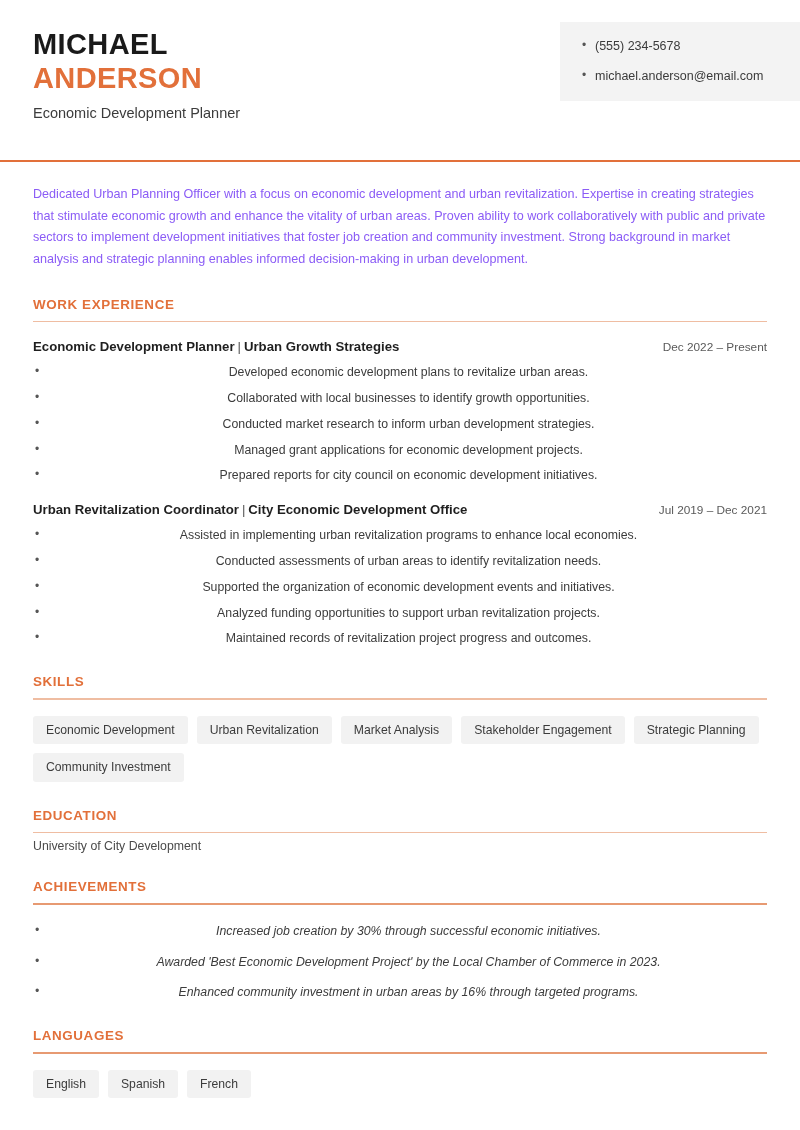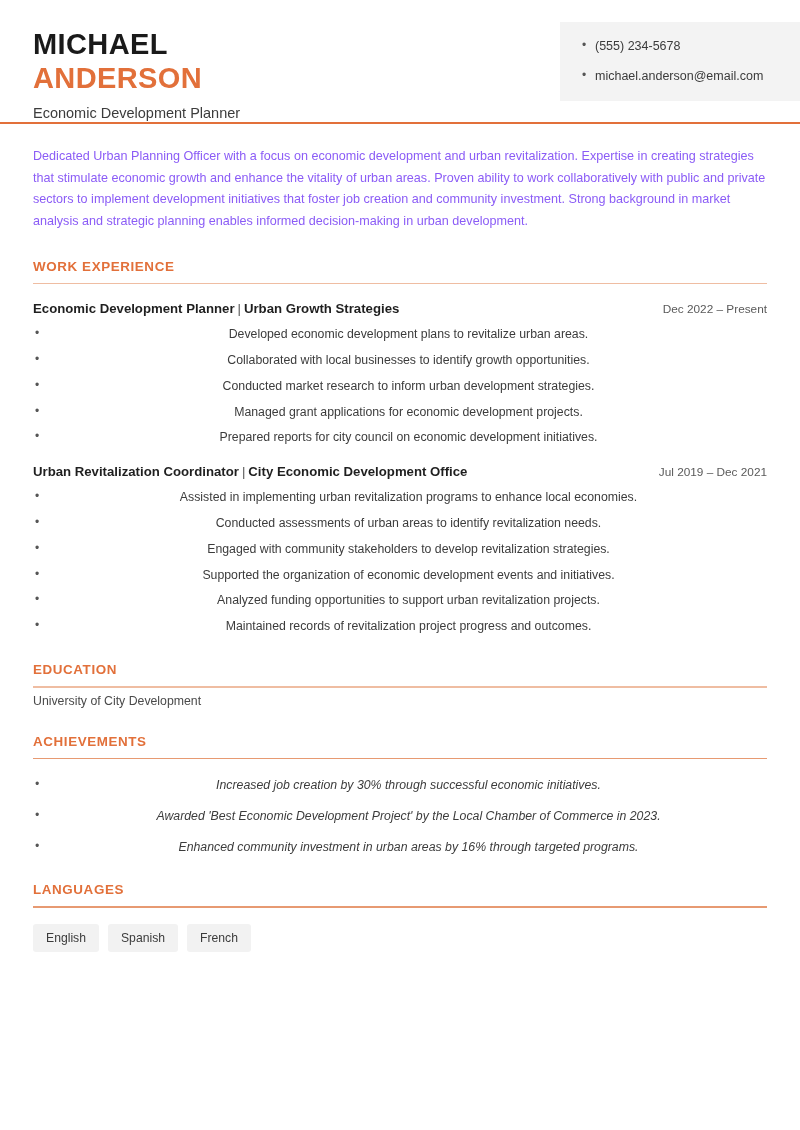--- a/index.html
+++ b/index.html
@@ -23,21 +23,21 @@
     background: #ffffff;
     overflow: hidden;
   }
 
   
   .header {
     display: flex;
     align-items: flex-start;
     justify-content: space-between;
     padding: 22px 0 0 0;
-    height: 122px;
+    height: 160px;
   }
 
   .identity {
     padding-left: 33px;
     padding-top: 6px;
   }
 
   .name-line {
     font-size: 29px;
     font-weight: bold;
@@ -268,28 +268,39 @@
       <div class="entry">
         <div class="entry-head">
           <div class="entry-title">
             <span>Urban Revitalization Coordinator</span><span class="entry-sep">|</span><span>City Economic Development Office</span>
           </div>
           <div class="entry-date">Jul 2019 – Dec 2021</div>
         </div>
         <ul class="bullets">
           <li class="bullet">Assisted in implementing urban revitalization programs to enhance local economies.</li>
           <li class="bullet">Conducted assessments of urban areas to identify revitalization needs.</li>
-          <li class="bullet">Engaged with community stakeholders to develop revitalization strategies.</li>
           <li class="bullet">Supported the organization of economic development events and initiatives.</li>
           <li class="bullet">Analyzed funding opportunities to support urban revitalization projects.</li>
           <li class="bullet">Maintained records of revitalization project progress and outcomes.</li>
         </ul>
       </div>
     </div>
 
+    <div class="section">
+      <div class="section-title">SKILLS</div>
+      <div class="section-rule"></div>
+      <div class="pill-wrap">
+        <span class="pill">Economic Development</span>
+        <span class="pill">Urban Revitalization</span>
+        <span class="pill">Market Analysis</span>
+        <span class="pill">Stakeholder Engagement</span>
+        <span class="pill">Strategic Planning</span>
+        <span class="pill">Community Investment</span>
+      </div>
+    </div>
 
     <div class="section">
       <div class="section-title">EDUCATION</div>
       <div class="section-rule"></div>
       <div class="edu-school">University of City Development</div>
     </div>
 
     <div class="section">
       <div class="section-title">ACHIEVEMENTS</div>
       <div class="section-rule strong"></div>

